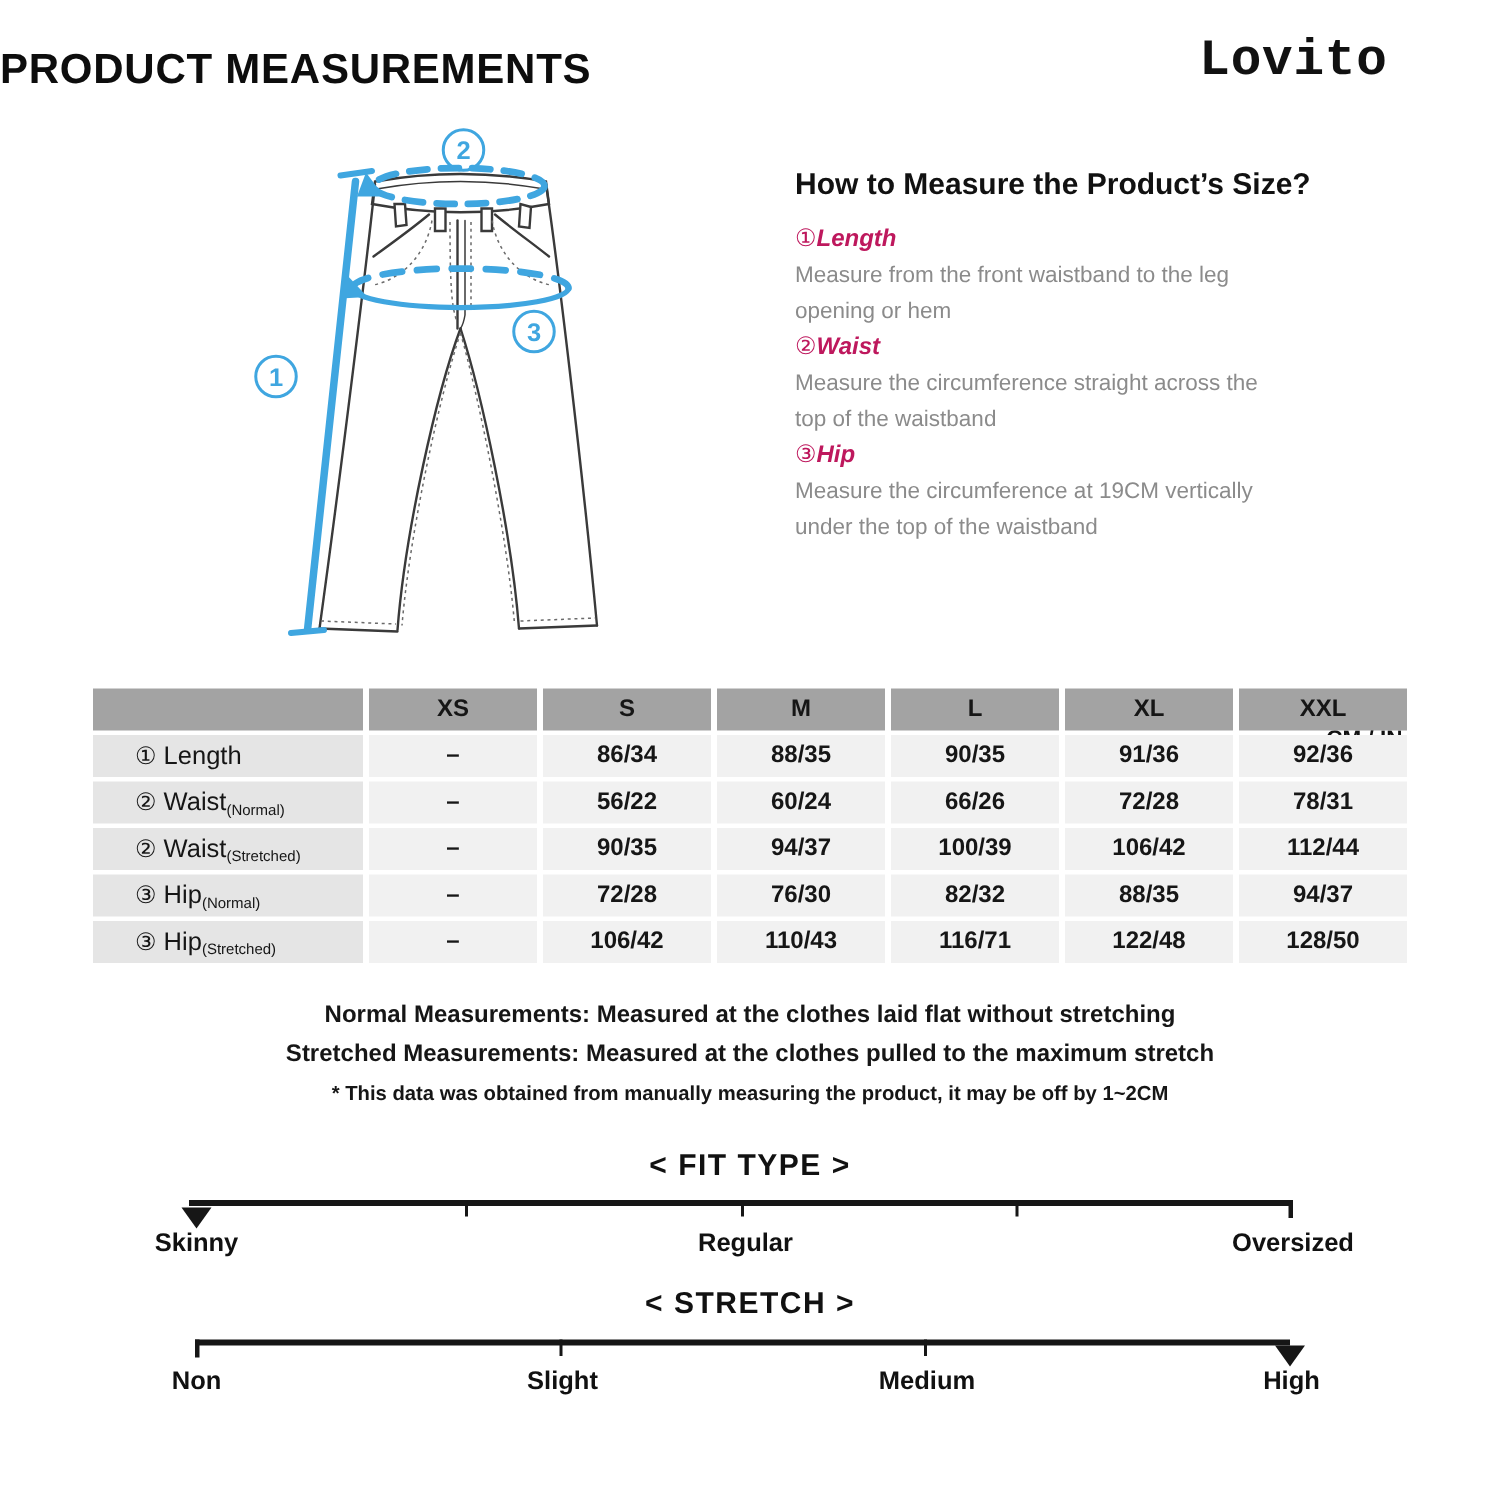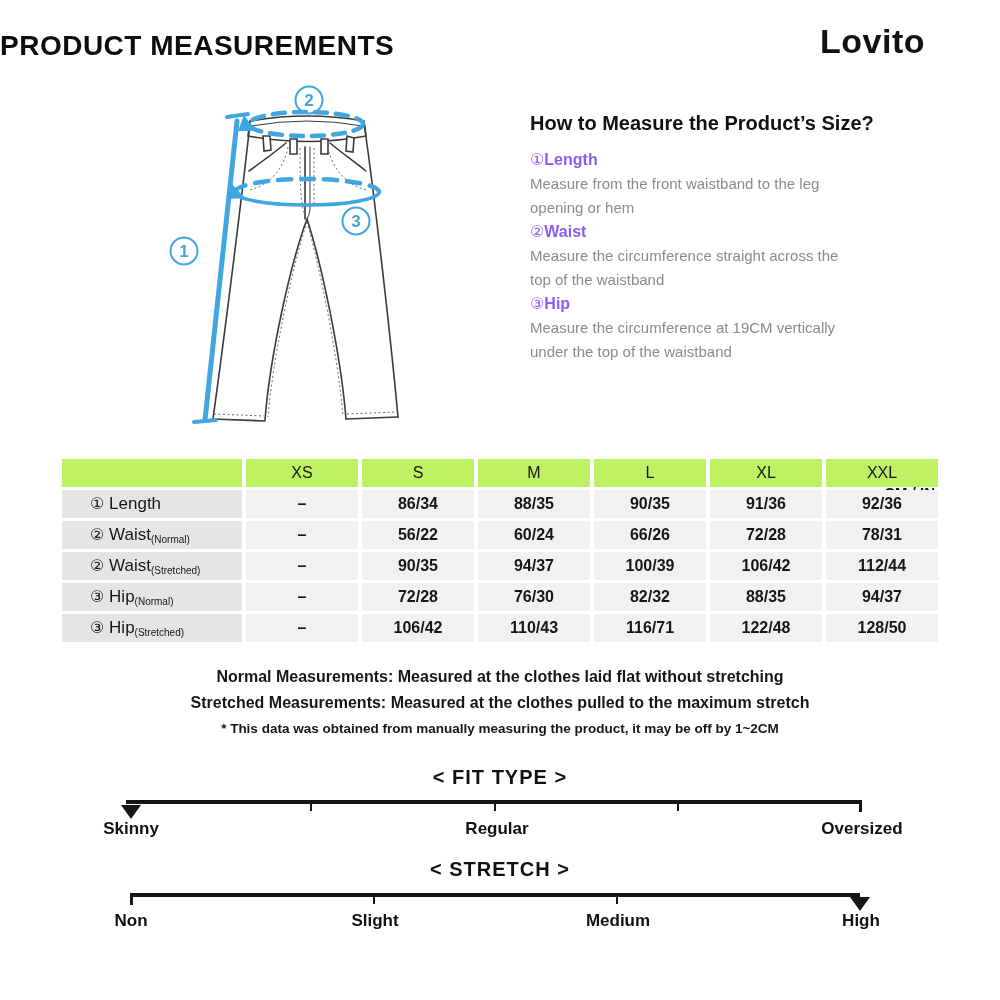--- a/index.html
+++ b/index.html
@@ -2,38 +2,38 @@
 <html><head>
 <meta charset="utf-8">
 <style>
   html,body{margin:0;padding:0;background:#fff;}
   .page{position:relative;width:1000px;height:1000px;background:#ffffff;overflow:hidden;
         font-family:"Liberation Sans","DejaVu Sans",sans-serif;color:#141414;}
 
   
   .title{position:absolute;top:30px;left:0;right:0;
          font-size:28px;font-weight:700;letter-spacing:.5px;color:#0d0d0d;}
-  .brand{position:absolute;top:22px;right:75px;font-size:34px;font-weight:700;color:#111;letter-spacing:.5px;}
+  .brand{position:absolute;top:22px;right:75px;font-size:34px;font-weight:700;color:#111;letter-spacing:.5px;font-family:Liberation Mono, monospace;}
 
   
   .diagram{position:absolute;left:110px;top:85px;width:400px;height:360px;}
 
   
   .guide{position:absolute;left:530px;top:112px;width:410px;}
   .guide-heading{font-size:20px;font-weight:700;color:#111;margin:0 0 13px 0;}
-  .guide-item-name{font-size:16px;font-weight:700;color:#8b5cf6;line-height:24px;}
+  .guide-item-name{font-size:16px;font-weight:700;color:#be185d;line-height:24px;font-style:italic;}
   .guide-item-name .circ{font-weight:400;font-size:16px;}
   .guide-desc{font-size:15px;color:#8b8b8b;line-height:24px;white-space:pre-line;}
 
   
   .unit-label{position:absolute;top:436px;right:65px;font-size:15px;font-weight:700;color:#111;margin-top:48px;}
   table.size-table{position:absolute;left:58px;top:456px;width:884px;
                    border-collapse:separate;border-spacing:4px 3px;table-layout:fixed;}
   .size-table td,.size-table th{height:28px;padding:0;font-size:16px;color:#161616;}
-  .size-table th{background:#bef264;font-weight:400;}
+  .size-table th{background:#a3a3a3;font-weight:700;}
   .size-table td.rowlabel{background:#e5e5e5;text-align:left;padding-left:28px;
                           font-size:17px;font-weight:400;}
   .size-table td.val{background:#f1f1f1;text-align:center;font-weight:600;}
   .rowlabel .circ{font-size:16px;}
   .rowlabel .sub{font-size:10px;font-weight:400;position:relative;top:3px;letter-spacing:0;}
 
   
   .notes{position:absolute;top:664px;left:0;right:0;text-align:center;
          font-size:16px;font-weight:600;line-height:26px;color:#161616;}
   .disclaimer{position:absolute;top:721px;left:0;right:0;text-align:center;

